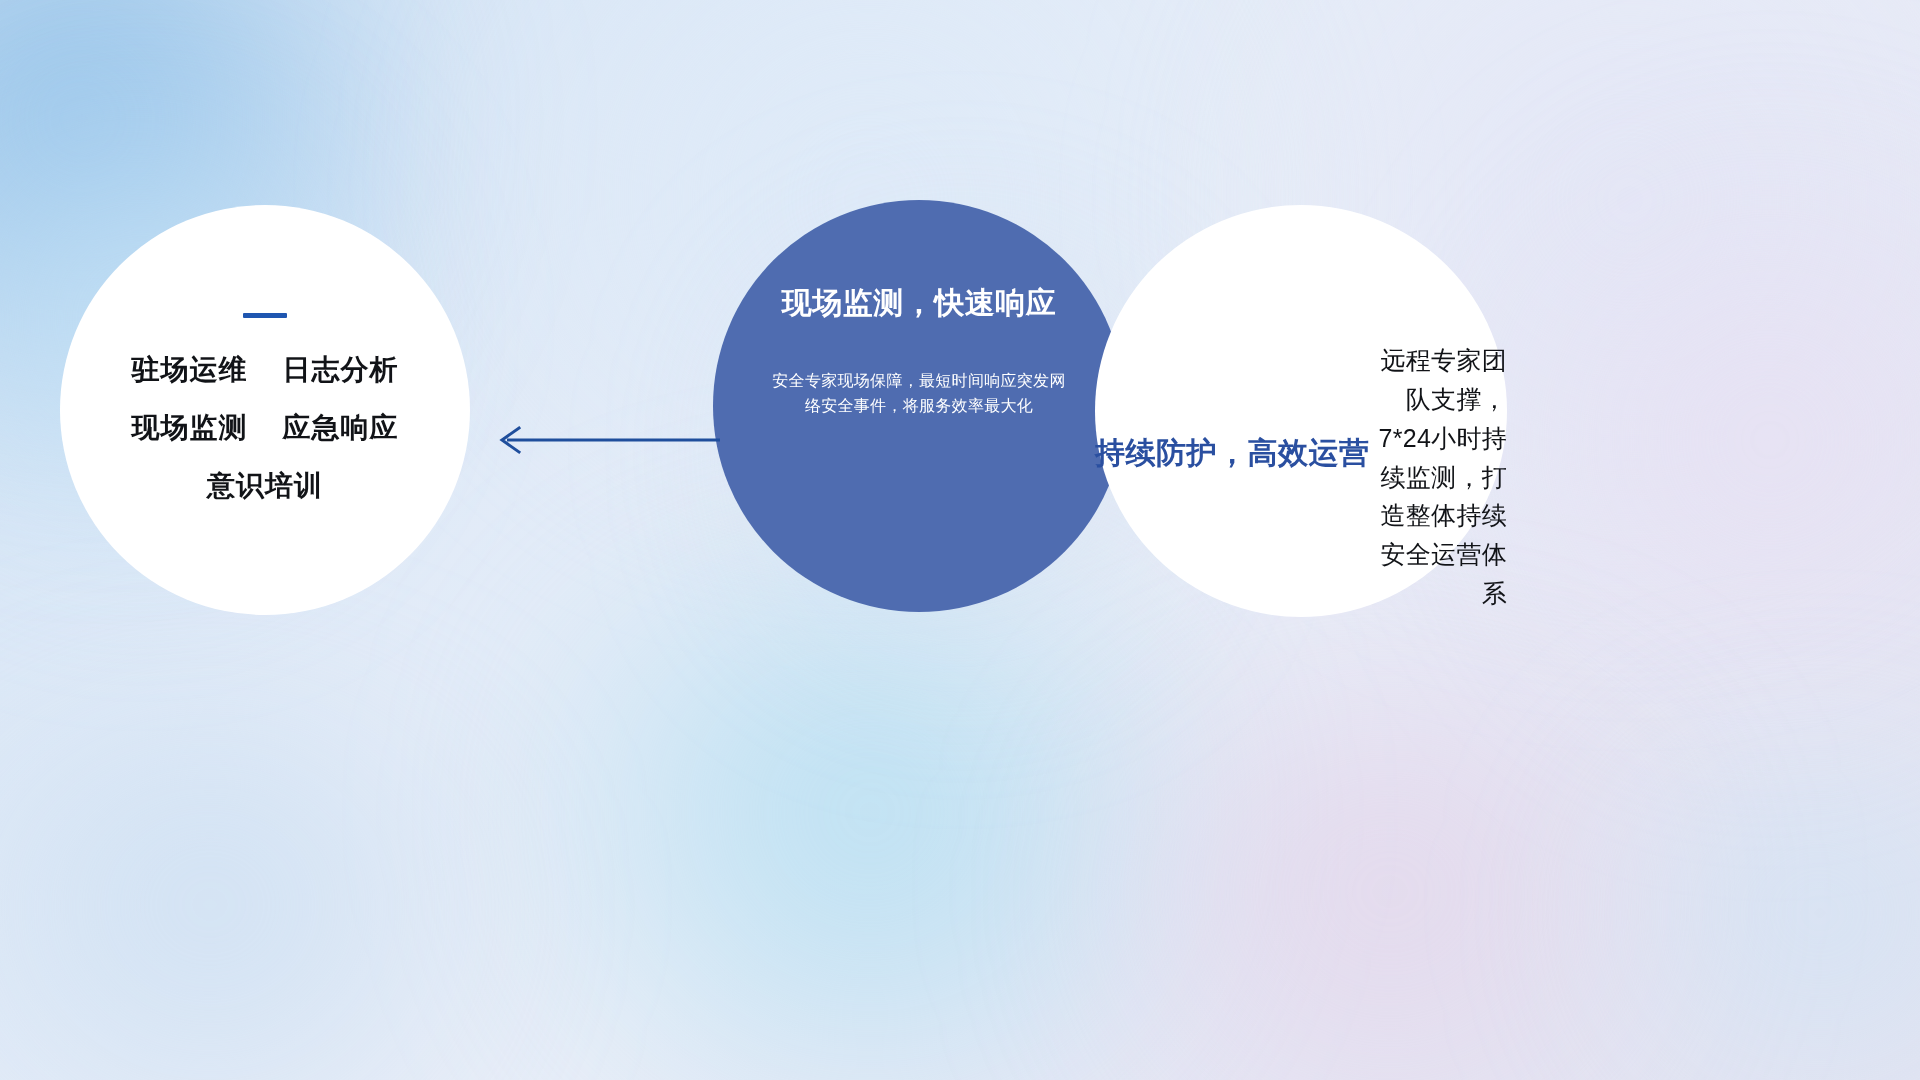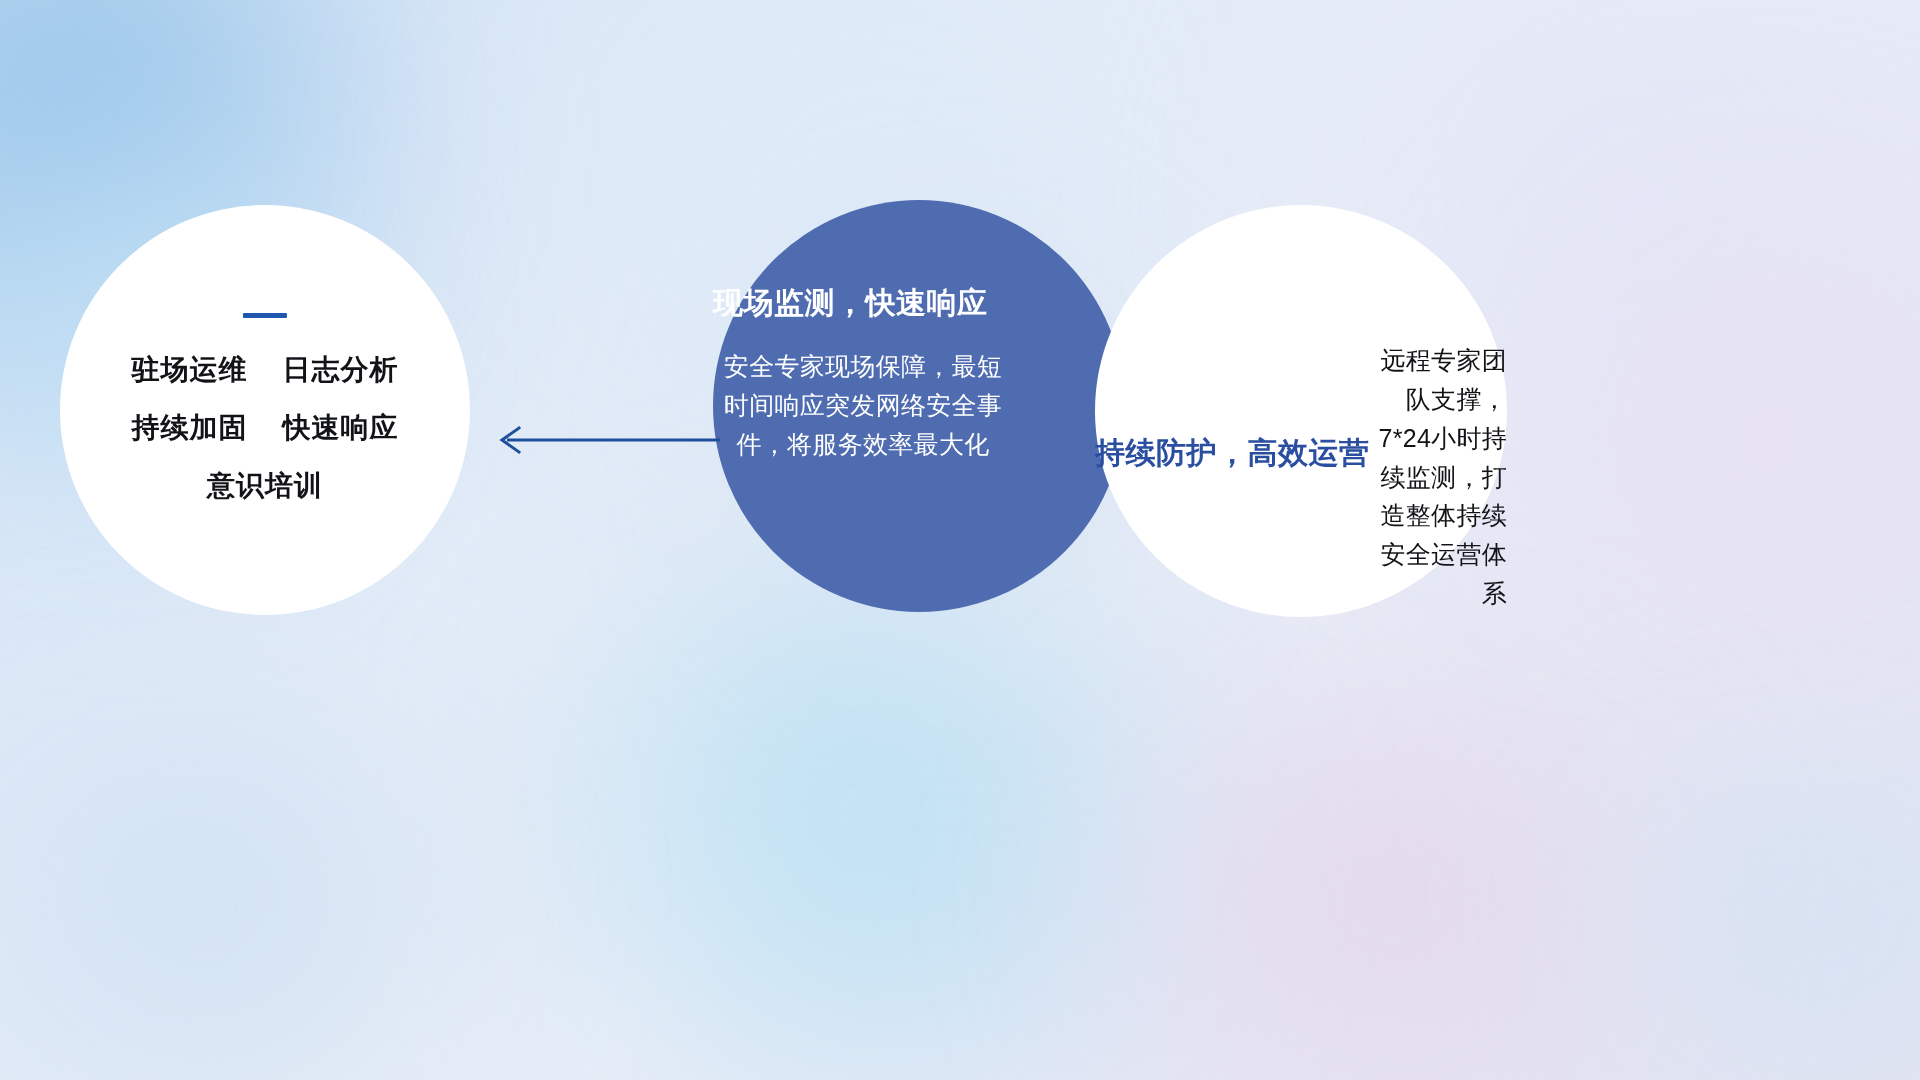--- a/index.html
+++ b/index.html
@@ -57,29 +57,29 @@
     line-height:1.0;margin-bottom:30px;white-space:pre;
   }
   .left-line:last-child{margin-bottom:4px;}
 
   
   .arrow-wrap{position:absolute;left:485px;top:418px;width:235px;height:44px;}
 
   
   .mid-inner{
     position:absolute;left:713px;top:200px;width:412px;height:412px;
-    display:flex;flex-direction:column;
+    display:flex;flex-direction:column;align-items:center;
     padding-top:86px;box-sizing:border-box;
   }
   .mid-title{
     font-size:30px;font-weight:700;color:#ffffff;white-space:nowrap;
     letter-spacing:0.5px;line-height:1.1;
   }
   .mid-body{
-    margin-top:28px;font-size:25px;color:#ffffff;line-height:1.55;
+    margin-top:50px;font-size:16px;color:#ffffff;line-height:1.55;
     text-align:center;width:300px;letter-spacing:0.3px;
   }
 
   
   .right-inner{
     position:absolute;left:1095px;top:205px;width:412px;height:412px;
     display:flex;flex-direction:row;align-items:center;
     padding-top:82px;box-sizing:border-box;
   }
   .right-title{
@@ -109,21 +109,21 @@
   <div class="glow g10"></div>
 
   <div class="circle c-left"></div>
   <div class="circle c-mid"></div>
   <div class="circle c-right"></div>
 
   <div class="left-inner">
     <div class="dash"></div>
     <div class="left-lines">
       <div class="left-line">驻场运维    日志分析</div>
-      <div class="left-line">持续加固    快速响应</div>
+      <div class="left-line">现场监测    应急响应</div>
       <div class="left-line">意识培训</div>
     </div>
   </div>
 
   <div class="arrow-wrap">
     <svg width="235" height="44" viewBox="0 0 235 44">
       <line x1="235" y1="22" x2="22" y2="22" stroke="#1f4e9c" stroke-width="3"></line>
       <polyline points="34,10 17,22 34,34" fill="none" stroke="#1f4e9c" stroke-width="3" stroke-linecap="square" stroke-linejoin="miter"></polyline>
     </svg>
   </div>

